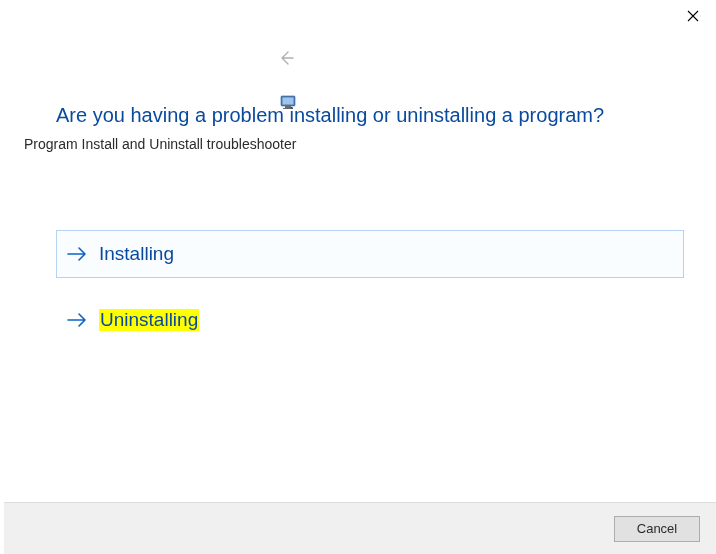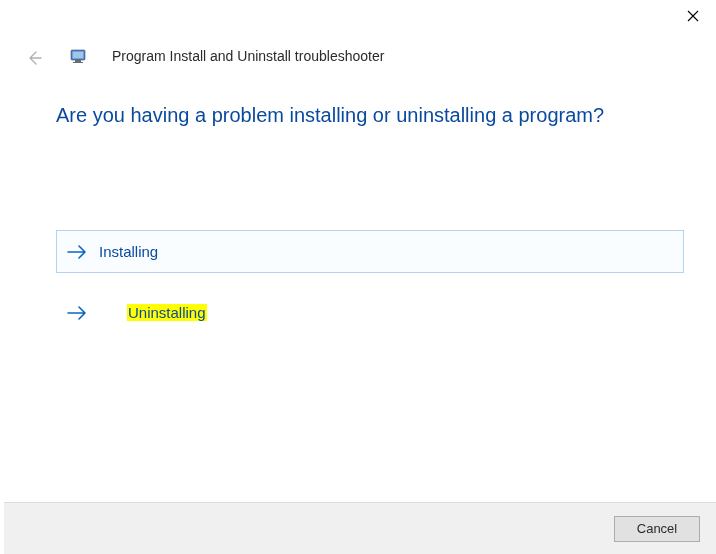--- a/index.html
+++ b/index.html
@@ -23,22 +23,23 @@
     width: 46px; height: 30px;
     display: flex; align-items: center; justify-content: center;
     cursor: pointer;
   }
   .close-btn svg { width: 12px; height: 12px; }
   .header {
     position: absolute;
     top: 48px;
     left: 24px;
     display: flex;
-    align-items: flex-start;
+    align-items: flex-end;
     gap: 26px;
+    flex-direction: column;
   }
   .back-btn {
     width: 20px; height: 20px;
     display: flex; align-items: center; justify-content: center;
     cursor: pointer;
     color: #9e9e9e;
   }
   .back-btn svg { width: 16px; height: 16px; }
   .app-icon {
     width: 16px; height: 16px;
@@ -65,38 +66,37 @@
     display: flex;
     flex-direction: column;
     gap: 18px;
   }
   .option {
     display: flex;
     align-items: center;
     gap: 12px;
     padding: 12px 10px;
     cursor: pointer;
-    font-size: 15px;
+    font-size: 19px;
     color: #0a4a9e;
     border: 1px solid transparent;
   }
   .option.selected {
     border: 1px solid #b5d3f0;
     background: #fafdff;
   }
   .option .arrow {
     width: 20px; height: 14px;
     display: inline-flex; align-items: center; justify-content: center;
     color: #0a66c2;
   }
   .option .arrow svg { width: 20px; height: 14px; }
   .highlight {
     background: #ffff00;
     padding: 0 1px;
-    margin-left: 28px;
   }
   .footer {
     position: absolute;
     left: 4px; right: 0; bottom: 0;
     height: 52px;
     background: #f0f0f0;
     border-top: 1px solid #dcdcdc;
     display: flex;
     align-items: center;
     justify-content: flex-end;

